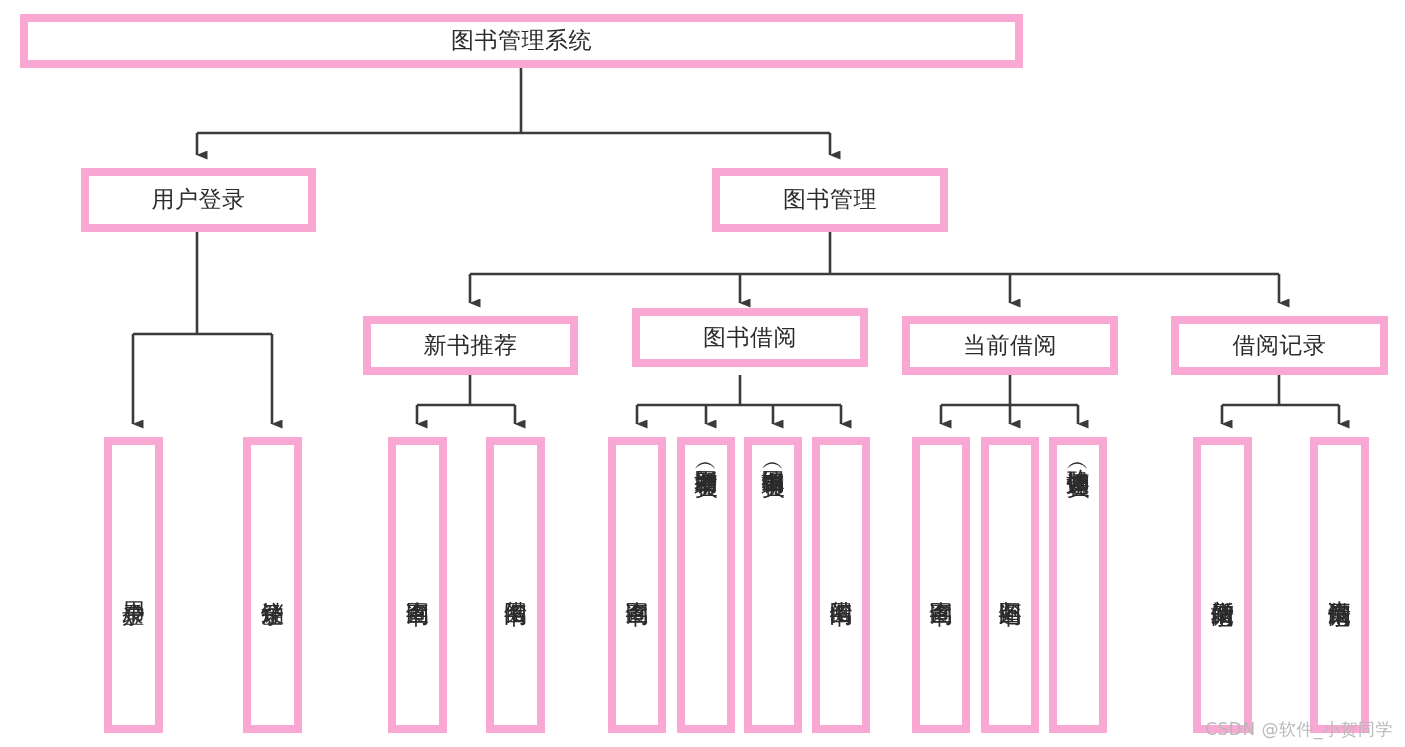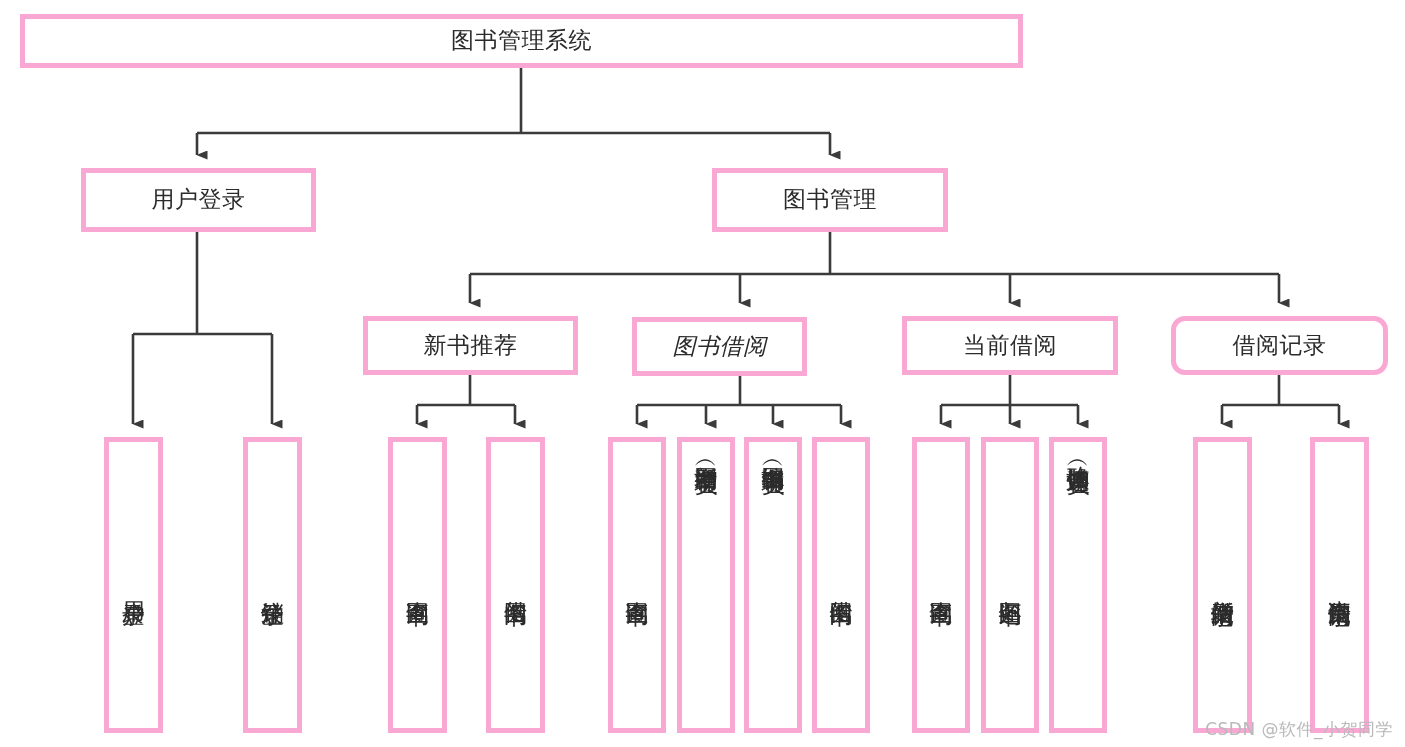--- a/index.html
+++ b/index.html
@@ -20,21 +20,21 @@
   #diagram-svg {
     position: absolute;
     top: 0;
     left: 0;
     width: 1405px;
     height: 747px;
   }
   .node-box {
     position: absolute;
     box-sizing: border-box;
-    border: 5px solid #f9a8d4;
+    border: 8px solid #f9a8d4;
     background: #ffffff;
     display: flex;
     align-items: center;
     justify-content: center;
   }
   .node-label-h {
     font-size: 23px;
     color: #2b2b2b;
     line-height: 1.1;
     white-space: nowrap;
@@ -130,27 +130,27 @@
   <div class="node-box" style="left:81px; top:168px; width:235px; height:64px;">
     <span class="node-label-h">用户登录</span>
   </div>
   <div class="node-box" style="left:712px; top:168px; width:236px; height:64px;text-align:right;">
     <span class="node-label-h">图书管理</span>
   </div>
 
   <div class="node-box" style="left:363px; top:316px; width:215px; height:59px;font-family:Liberation Serif, serif;">
     <span class="node-label-h">新书推荐</span>
   </div>
-  <div class="node-box" style="left:632px; top:317px; width:175px; height:59px;font-style:italic;">
+  <div class="node-box" style="left:632px; top:308px; width:236px; height:59px;">
     <span class="node-label-h">图书借阅</span>
   </div>
   <div class="node-box" style="left:902px; top:316px; width:216px; height:59px;">
     <span class="node-label-h">当前借阅</span>
   </div>
-  <div class="node-box" style="left:1171px; top:316px; width:217px; height:59px;border-radius:14px;">
+  <div class="node-box" style="left:1171px; top:316px; width:217px; height:59px;">
     <span class="node-label-h">借阅记录</span>
   </div>
 
   <div class="node-box leaf-box leaf-center" style="left:104px; top:437px; width:59px; height:296px;">
     <span class="node-label-v">用户登录</span>
   </div>
   <div class="node-box leaf-box leaf-center" style="left:243px; top:437px; width:59px; height:296px;">
     <span class="node-label-v">注销登录</span>
   </div>
 

